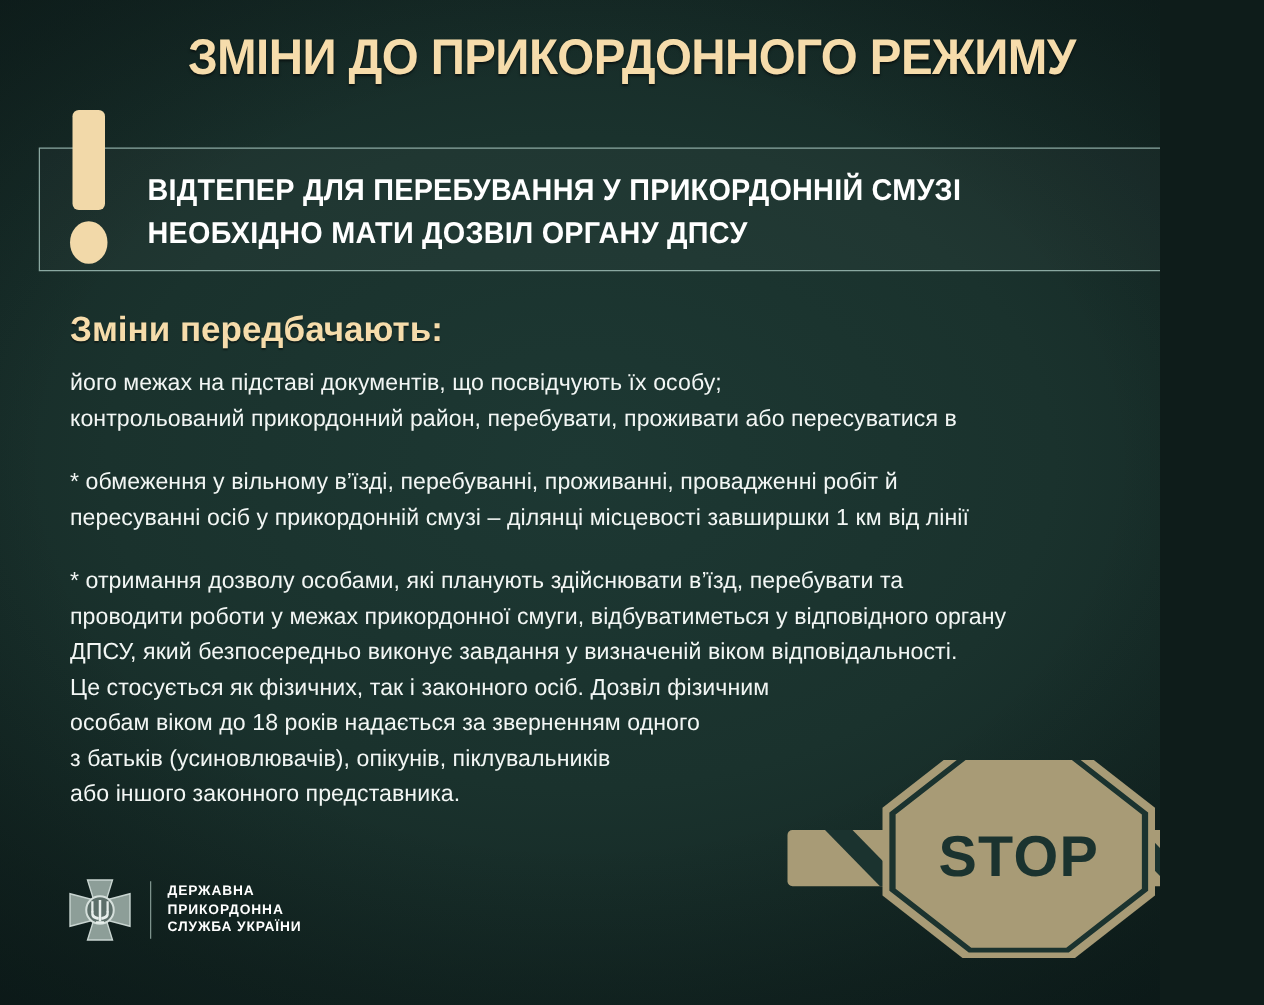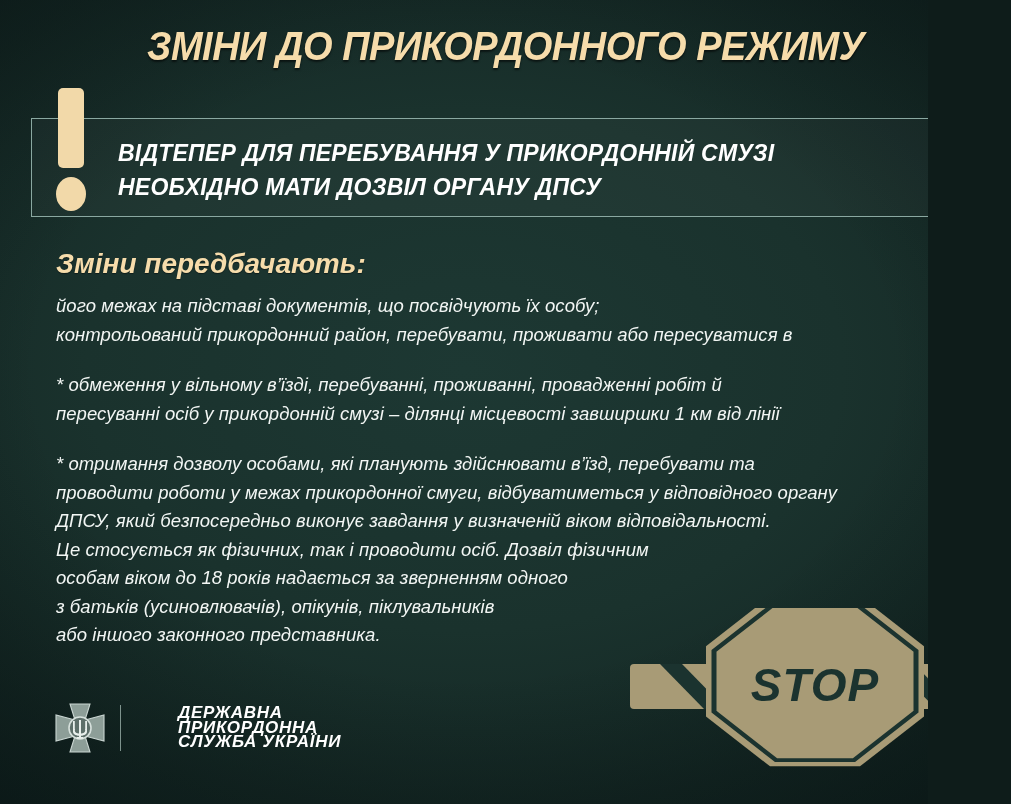--- a/index.html
+++ b/index.html
@@ -9,21 +9,20 @@
   }
   #poster {
     position: relative;
     width: 928px;
     height: 804px;
     overflow: hidden;
     font-family: "Liberation Sans", sans-serif;
     background:
       radial-gradient(ellipse 900px 620px at 50% 46%, #1d3833 0%, #1a322d 42%, #142724 72%, #102020 100%),
       #102020;
-    font-style: italic;
   }
   
   #poster::after {
     content: "";
     position: absolute;
     inset: 0;
     pointer-events: none;
     background: radial-gradient(ellipse 780px 560px at 50% 46%, rgba(0,0,0,0) 55%, rgba(6,16,15,0.55) 100%);
   }
 
@@ -142,25 +141,24 @@
     z-index: 3;
   }
   .logo-divider {
     width: 1px;
     height: 46px;
     background: #7e938d;
     margin: 0 13px 0 12px;
   }
   .logo-text {
     color: #ffffff;
-    font-size: 17px;
+    font-size: 11px;
     font-weight: 700;
     line-height: 14.5px;
     letter-spacing: 0.7px;
-    margin-left: 44px;
   }
   .logo-text div { white-space: nowrap; }
 </style>
 </head>
 <body>
 
 <div id="poster">
 
   <div class="title">ЗМІНИ ДО ПРИКОРДОННОГО РЕЖИМУ</div>
 
@@ -187,21 +185,21 @@
 
     <div class="para">
       <div>* обмеження у вільному в’їзді, перебуванні, проживанні, провадженні робіт й</div>
       <div>пересуванні осіб у прикордонній смузі – ділянці місцевості завширшки 1 км від лінії</div>
     </div>
 
     <div class="para">
       <div>* отримання дозволу особами, які планують здійснювати в’їзд, перебувати та</div>
       <div>проводити роботи у межах прикордонної смуги, відбуватиметься у відповідного органу</div>
       <div>ДПСУ, який безпосередньо виконує завдання у визначеній віком відповідальності.</div>
-      <div>Це стосується як фізичних, так і проводити осіб. Дозвіл фізичним</div>
+      <div>Це стосується як фізичних, так і законного осіб. Дозвіл фізичним</div>
       <div>особам віком до 18 років надається за зверненням одного</div>
       <div>з батьків (усиновлювачів), опікунів, піклувальників</div>
       <div>або іншого законного представника.</div>
     </div>
 
   </div>
 
   <div class="stop-wrap">
     <svg width="390" height="165" viewBox="0 0 390 165">
       <defs>

